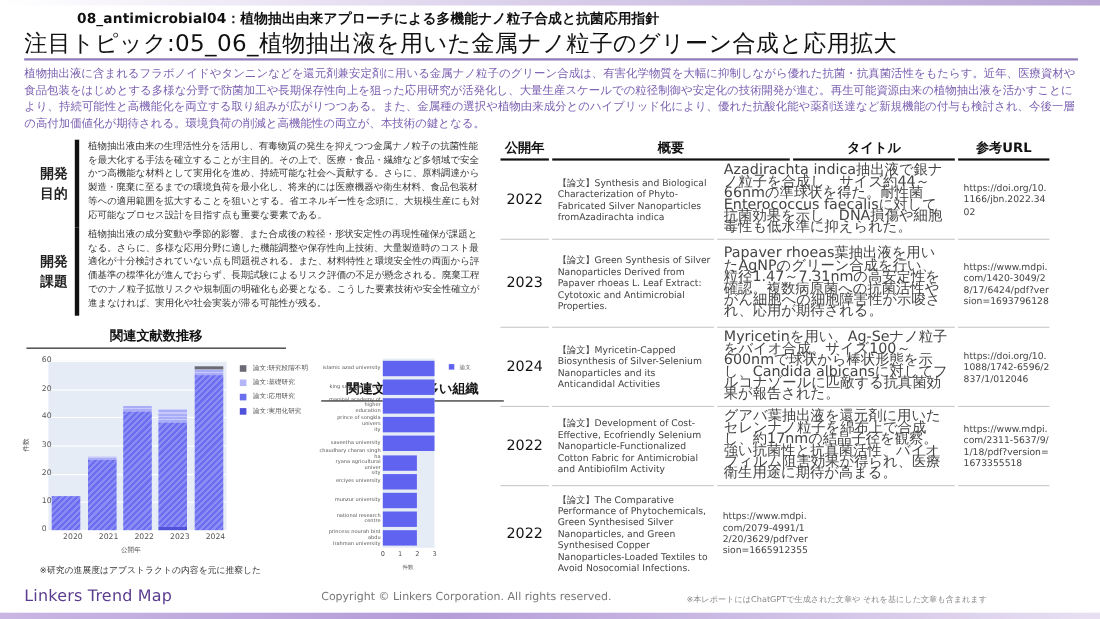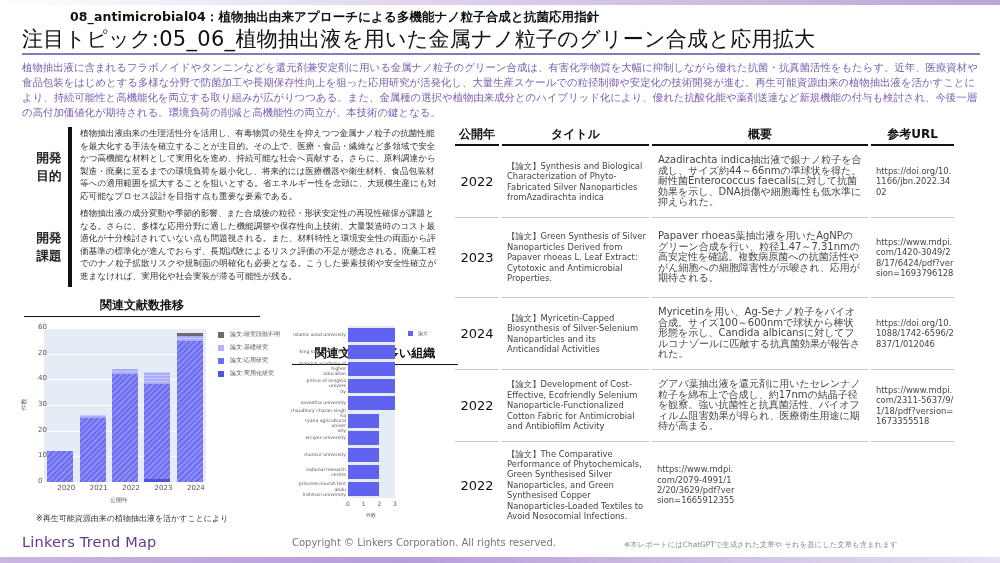--- a/index.html
+++ b/index.html
@@ -56,21 +56,21 @@
   .legend2 .sw { width: 5px; height: 5px; background: #5f63f0; margin-right: 5px; }
 
   
   .table { position: absolute; left: 455px; top: 126px; width: 530px; }
   .thead { display: flex; height: 20px; align-items: flex-end; }
   .th { font-size: 12px; font-weight: bold; color: #111; text-align: center; border-bottom: 2px solid #111; padding-bottom: 1px; margin-right: 3px; }
   .trow { display: flex; }
   .td { border-bottom: 1.5px solid #c8c8c8; margin-right: 3px; display: flex; align-items: center; }
   .c-year { width: 44px; justify-content: center; font-size: 13px; color: #111; }
   .c-title { width: 147px; font-size: 8.4px; line-height: 10.4px; color: #444; padding-left: 5px; }
-  .c-sum { width: 216px; font-size: 10px; line-height: 10.4px; color: #444; padding-left: 6px; padding-right: 6px; }
+  .c-sum { width: 216px; font-size: 13px; line-height: 10.4px; color: #444; padding-left: 6px; padding-right: 6px; }
   .c-url { width: 83px; font-size: 8.4px; line-height: 10.4px; color: #444; padding-left: 5px; word-break: break-all; }
 
   .footer-logo { position: absolute; left: 22px; top: 534px; font-size: 14.5px; color: #5b3d8f; letter-spacing: 0.2px; }
   .footer-copy { position: absolute; left: 292px; top: 537px; font-size: 10px; color: #777; }
   .footer-note { position: absolute; left: 624px; top: 540px; font-size: 7.4px; color: #888; }
 </style>
 </head>
 <body>
 
 <div class="top-bar"></div>
@@ -159,21 +159,21 @@
     <div class="ytick" style="top: 78px;">30</div>
     <div class="ytick" style="top: 52.3333px;">40</div>
     <div class="ytick" style="top: 26.6667px;">20</div>
     <div class="ytick" style="top: 1px;">60</div>
     <div class="xtick" style="left: 23.2px;">2020</div>
     <div class="xtick" style="left: 55.6px;">2021</div>
     <div class="xtick" style="left: 88px;">2022</div>
     <div class="xtick" style="left: 120.4px;">2023</div>
     <div class="xtick" style="left: 152.8px;">2024</div>
   </div>
-<div class="chart-note">※再生可能資源由来の植物抽出液を活かすことにより</div>
+<div class="chart-note">※研究の進展度はアブストラクトの内容を元に推察した</div>
 
 <div class="chart2" id="chart2">
   <div class="plot2"></div>
   <div class="xlabel2">件数</div>
   <div class="legend2">
     <span class="sw"></span>
     <span>論文</span>
   </div>
 <div class="hrow" style="top: 5.5px;">
       <div class="hlabel">islamic azad university</div>
@@ -217,22 +217,22 @@
     </div>
     <div class="xtick2" style="left: 53px;">0</div>
     <div class="xtick2" style="left: 68.6667px;">1</div>
     <div class="xtick2" style="left: 84.3333px;">2</div>
     <div class="xtick2" style="left: 100px;">3</div>
   </div>
 
 <div class="table">
   <div class="thead">
     <div class="th" style="width:44px;">公開年</div>
+    <div class="th" style="width:216px;">概要</div>
     <div class="th" style="width:147px;">タイトル</div>
-    <div class="th" style="width:216px;">概要</div>
     <div class="th" style="width:83px;">参考URL</div>
   </div>
 
   <div class="trow" style="height:72px;">
     <div class="td c-year">2022</div>
     <div class="td c-title">【論文】Synthesis and Biological Characterization of Phyto-Fabricated Silver Nanoparticles fromAzadirachta indica</div>
     <div class="td c-sum">Azadirachta indica抽出液で銀ナノ粒子を合成し、サイズ約44～66nmの準球状を得た。耐性菌Enterococcus faecalisに対して抗菌効果を示し、DNA損傷や細胞毒性も低水準に抑えられた。</div>
     <div class="td c-url">https://doi.org/10.1166/jbn.2022.3402</div>
   </div>
   <div class="trow" style="height:80px;">

